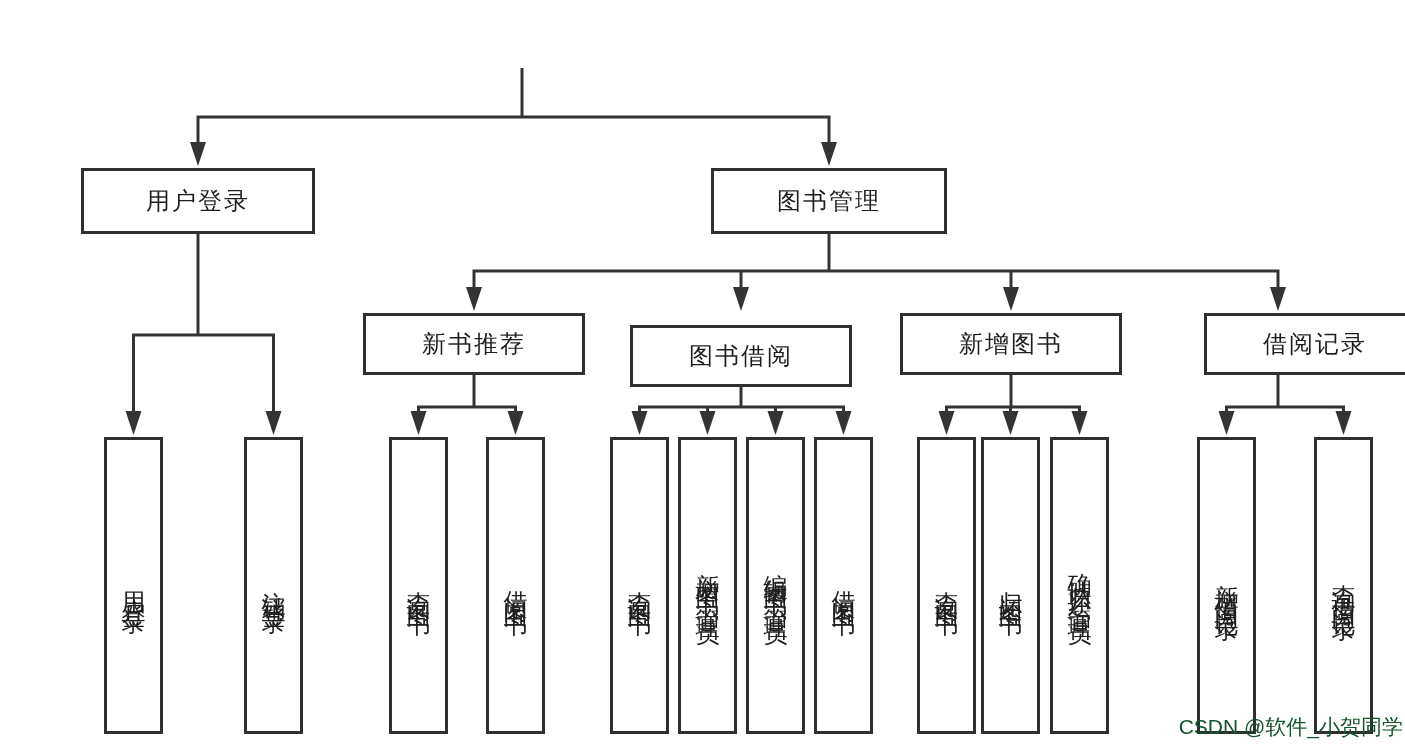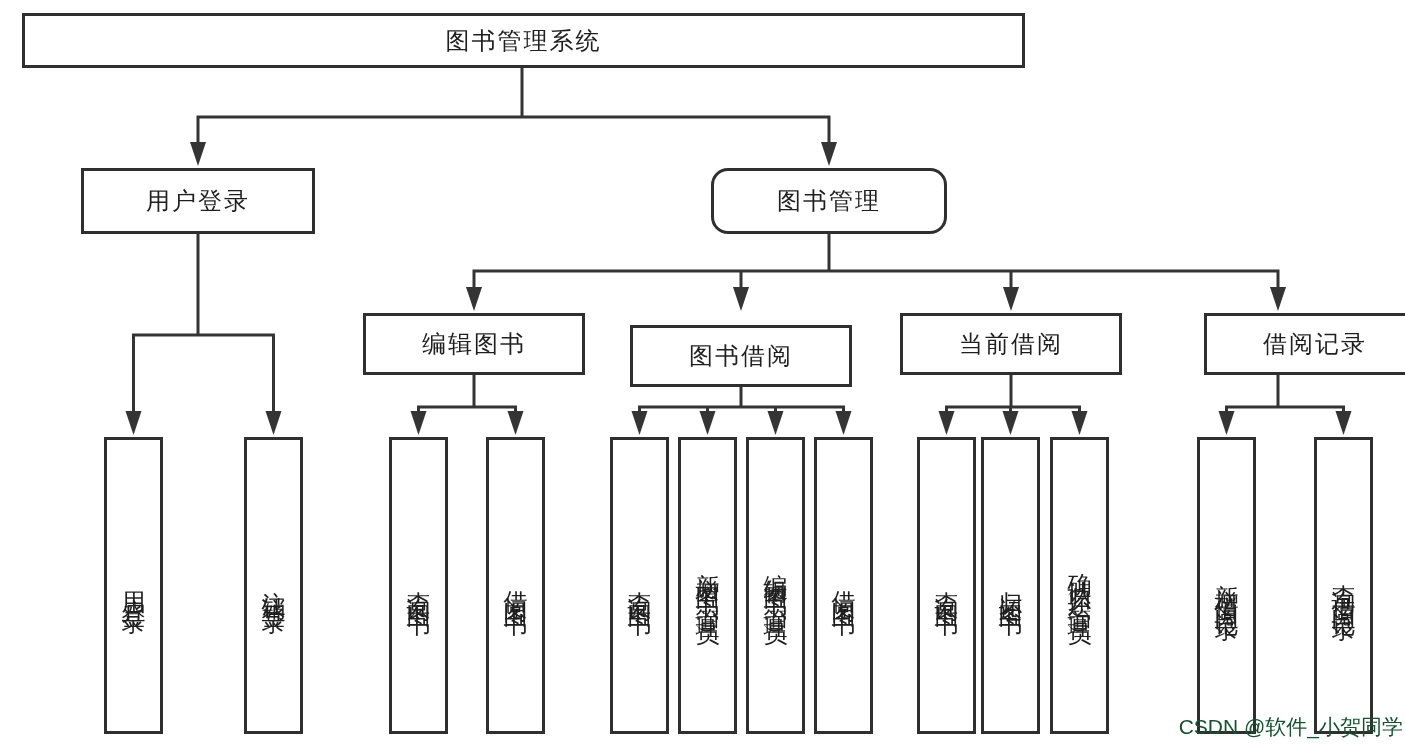--- a/index.html
+++ b/index.html
@@ -89,39 +89,36 @@
     <path d="M1011 375 V407 M945 407 H1081 M946.5 407 V419 M1010.5 407 V419 M1079.5 407 V419"></path>
     <polygon points="938.5,411 954.5,411 946.5,435"></polygon>
     <polygon points="1002.5,411 1018.5,411 1010.5,435"></polygon>
     <polygon points="1071.5,411 1087.5,411 1079.5,435"></polygon>
 
     <path d="M1278 375 V407 M1225 407 H1345 M1226.5 407 V419 M1343.5 407 V419"></path>
     <polygon points="1218.5,411 1234.5,411 1226.5,435"></polygon>
     <polygon points="1335.5,411 1351.5,411 1343.5,435"></polygon>
   </svg>
 
-  <div class="node root-node">
-    <span class="hlabel">图书管理系统</span>
-  </div>
 
   <div class="node l2-node" style="left:81px; width:234px;">
     <span class="hlabel">用户登录</span>
   </div>
-  <div class="node l2-node" style="left:711px; width:236px;border-radius:17px;">
+  <div class="node l2-node" style="left:711px; width:236px;">
     <span class="hlabel">图书管理</span>
   </div>
 
   <div class="node l3-node" style="left:363px;">
-    <span class="hlabel">编辑图书</span>
+    <span class="hlabel">新书推荐</span>
   </div>
   <div class="node l3-node" style="left:630px;margin-top:12px;">
     <span class="hlabel">图书借阅</span>
   </div>
   <div class="node l3-node" style="left:900px;">
-    <span class="hlabel">当前借阅</span>
+    <span class="hlabel">新增图书</span>
   </div>
   <div class="node l3-node" style="left:1204px;">
     <span class="hlabel">借阅记录</span>
   </div>
 
   <div class="node leaf-node" style="left:104px;">
     <span class="vtext">用户登录</span>
   </div>
   <div class="node leaf-node" style="left:244px;">
     <span class="vtext">注销登录</span>

